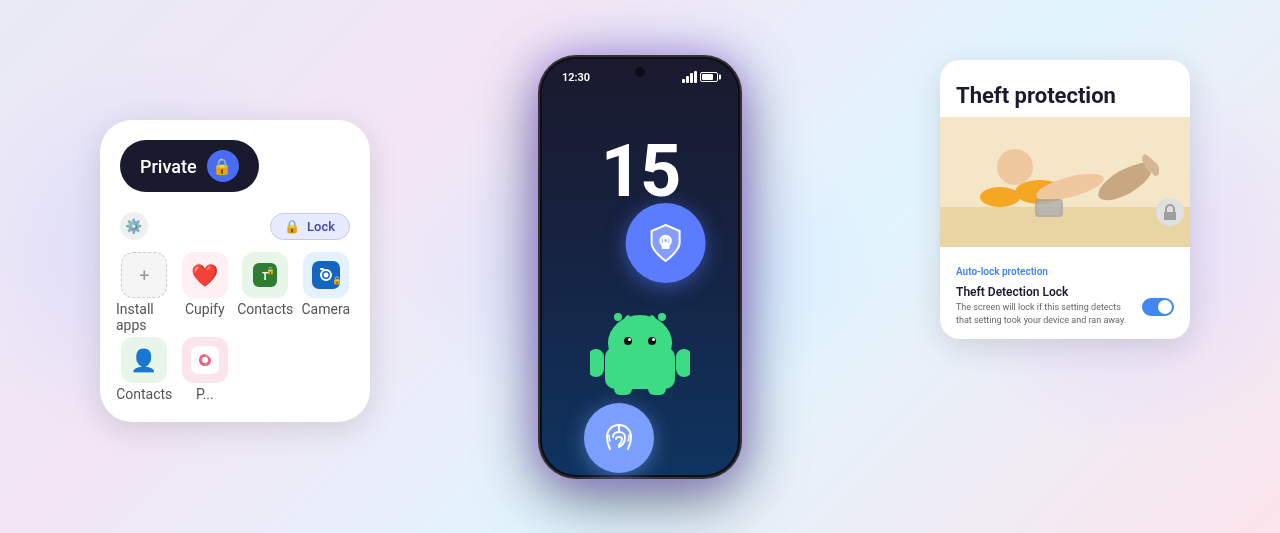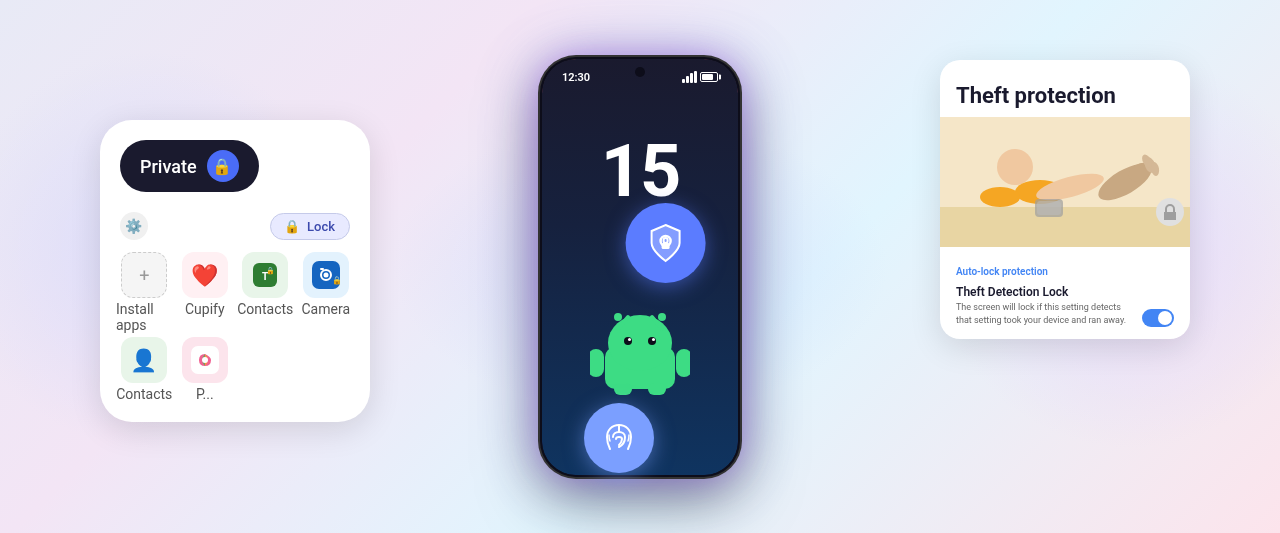--- a/index.html
+++ b/index.html
@@ -278,21 +278,21 @@
     }
 
     .auto-lock-label {
       color: #4285f4;
       font-size: 10px;
       font-weight: 600;
       padding: 19px 16px 4px;
     }
     .theft-detection-row {
       display: flex;
-      align-items: flex-end;
+      align-items: center;
       padding: 4px 16px 12px;
       gap: 8px;
     }
     .theft-detection-text {
       flex: 1;
     }
     .theft-detection-title {
       font-size: 12px;
       font-weight: 600;
       color: #1a1a2e;

